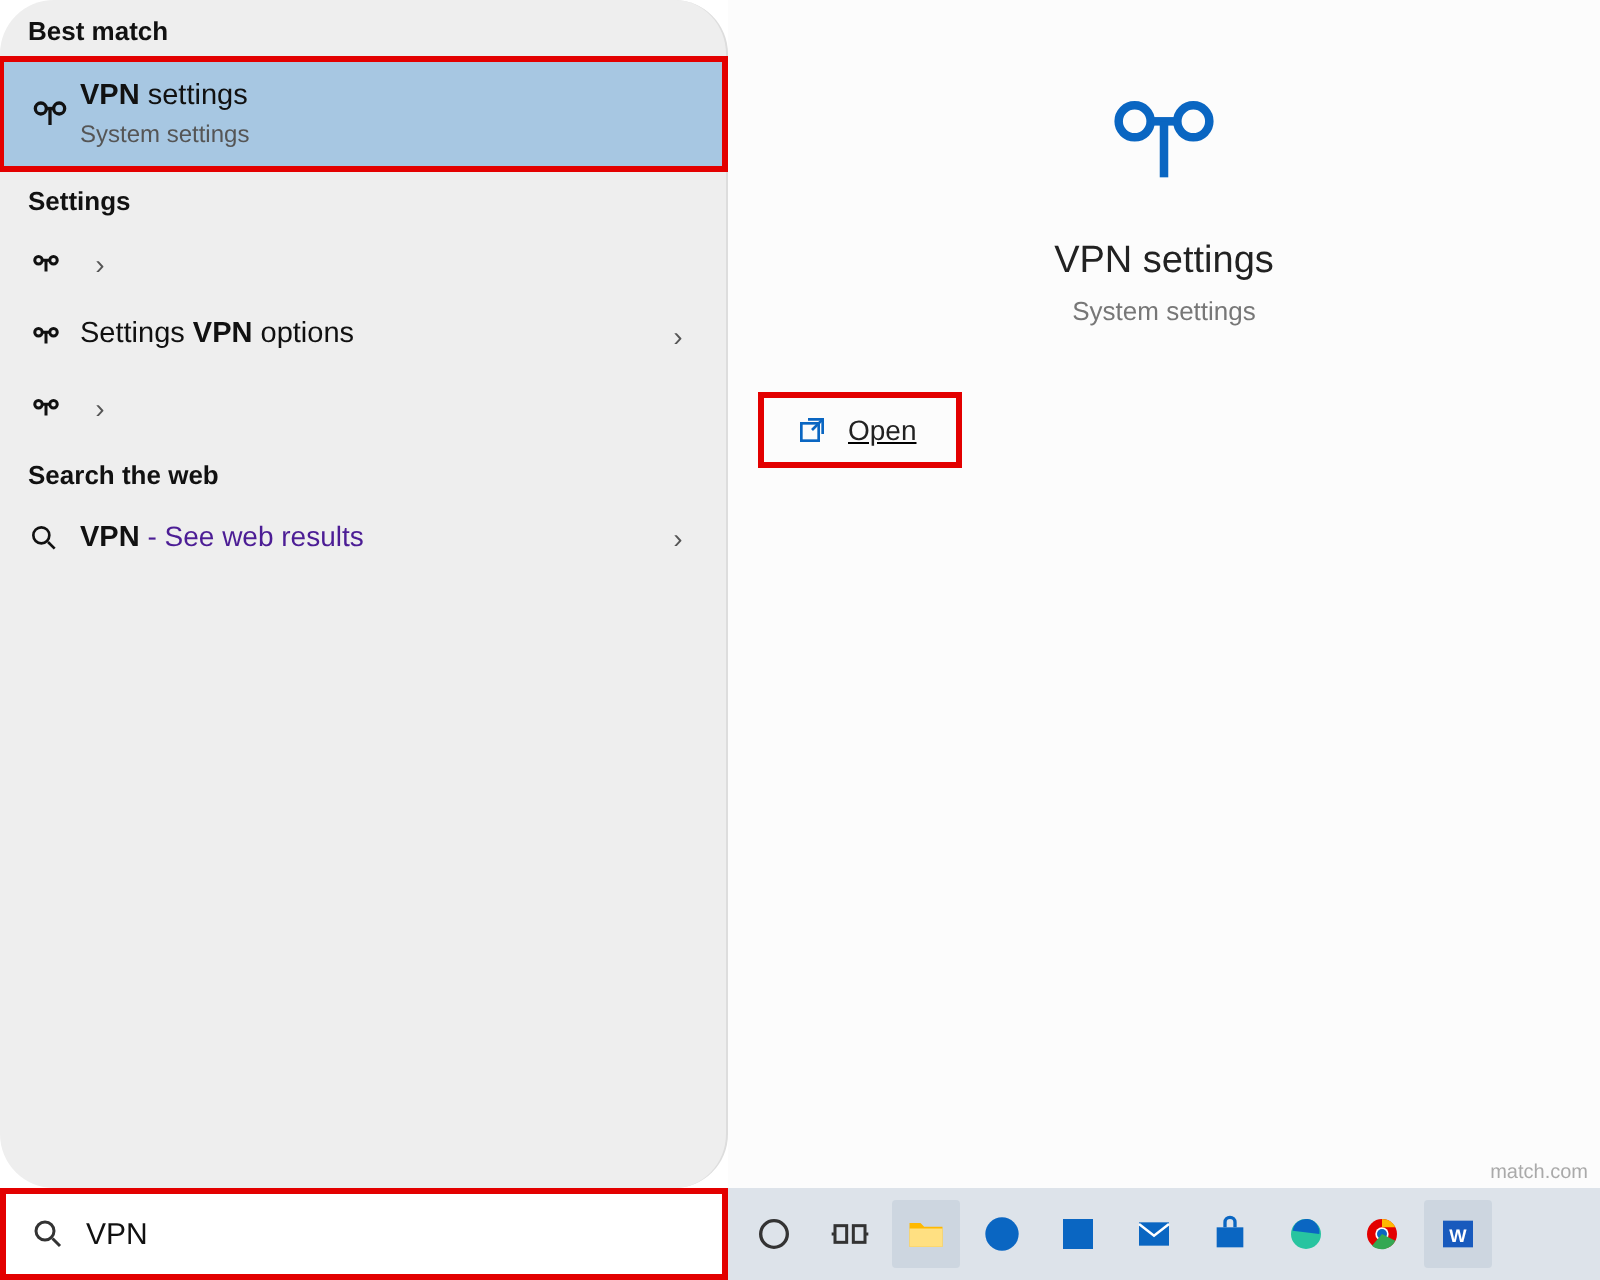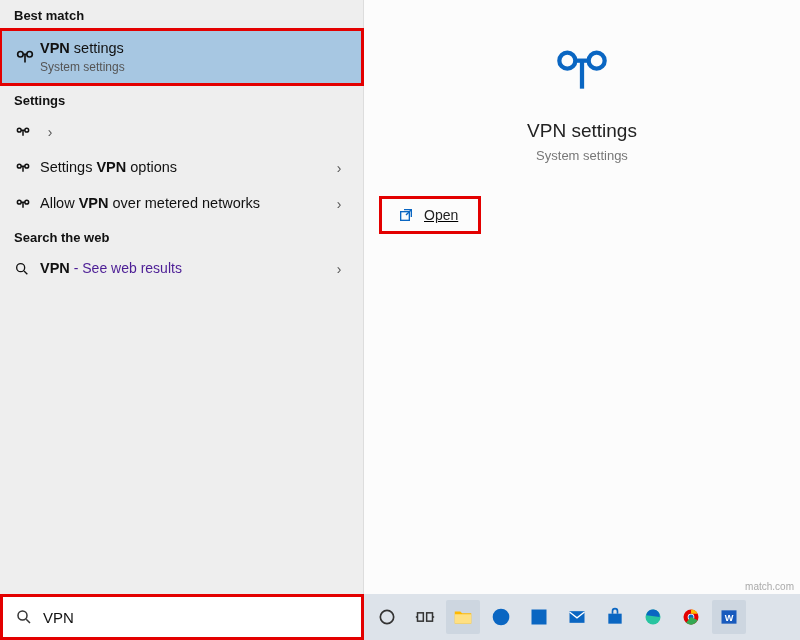--- a/index.html
+++ b/index.html
@@ -1,17 +1,17 @@
 <!DOCTYPE html>
 <html><head>
 <meta charset="utf-8">
 <style>
   * { box-sizing: border-box; margin: 0; padding: 0; font-family: "Segoe UI", Arial, sans-serif; }
   body { width: 800px; height: 640px; overflow: hidden; background: #fff; position: relative; }
-  .search-panel { position: absolute; left: 0; top: 0; width: 364px; height: 594px; background: #eeeeee; border-right: 1px solid #ddd; }
+  .search-panel { position: absolute; left: 0; top: 0; width: 364px; height: 594px; background: #eeeeee; border-right: 1px solid #ddd; border-radius: 27px; }
   .detail-panel { position: absolute; left: 364px; top: 0; width: 436px; height: 594px; background: #fcfcfc; }
   .section-header { font-size: 13px; font-weight: 600; color: #111; padding: 8px 14px 6px 14px; }
   .result-row { display: flex; align-items: center; height: 36px; padding: 0 14px; cursor: pointer; }
   .result-row.tall { height: 56px; padding: 8px 14px; }
   .result-row.selected { background: #a7c7e2; }
   .row-icon { width: 26px; display: flex; align-items: center; justify-content: flex-start; color: #111; flex-shrink: 0; }
   .row-body { flex: 1; display: flex; flex-direction: column; justify-content: center; }
   .row-title { font-size: 14.5px; color: #111; line-height: 1.2; }
   .row-title .bold { font-weight: 600; }
   .row-sub { font-size: 12px; color: #555; margin-top: 2px; }
@@ -77,23 +77,20 @@
       </div>
     <div class="chev">›</div>
   </div>
 
   <div class="result-row">
     <div class="row-icon">
       <svg width="18" height="18" viewBox="0 0 24 24" fill="none" stroke="#111" stroke-width="2">
           <path d="M7 7 A2.5 2.5 0 1 0 7 12 A2.5 2.5 0 1 0 7 7 M17 7 A2.5 2.5 0 1 1 17 12 A2.5 2.5 0 1 1 17 7 M9.5 9.5 L14.5 9.5 M12 9.5 L12 17"></path>
         </svg>
     </div>
-    <div class="row-body">
-        <div class="row-title"><span>Allow </span><span class="bold">VPN</span><span> over metered networks</span></div>
-      </div>
     <div class="chev">›</div>
   </div>
 
   <div class="section-header">Search the web</div>
 
   <div class="result-row">
     <div class="row-icon">
       <svg width="16" height="16" viewBox="0 0 24 24" fill="none" stroke="#111" stroke-width="2">
           <circle cx="10" cy="10" r="6"></circle>
           <path d="M15 15 L20 20"></path>

